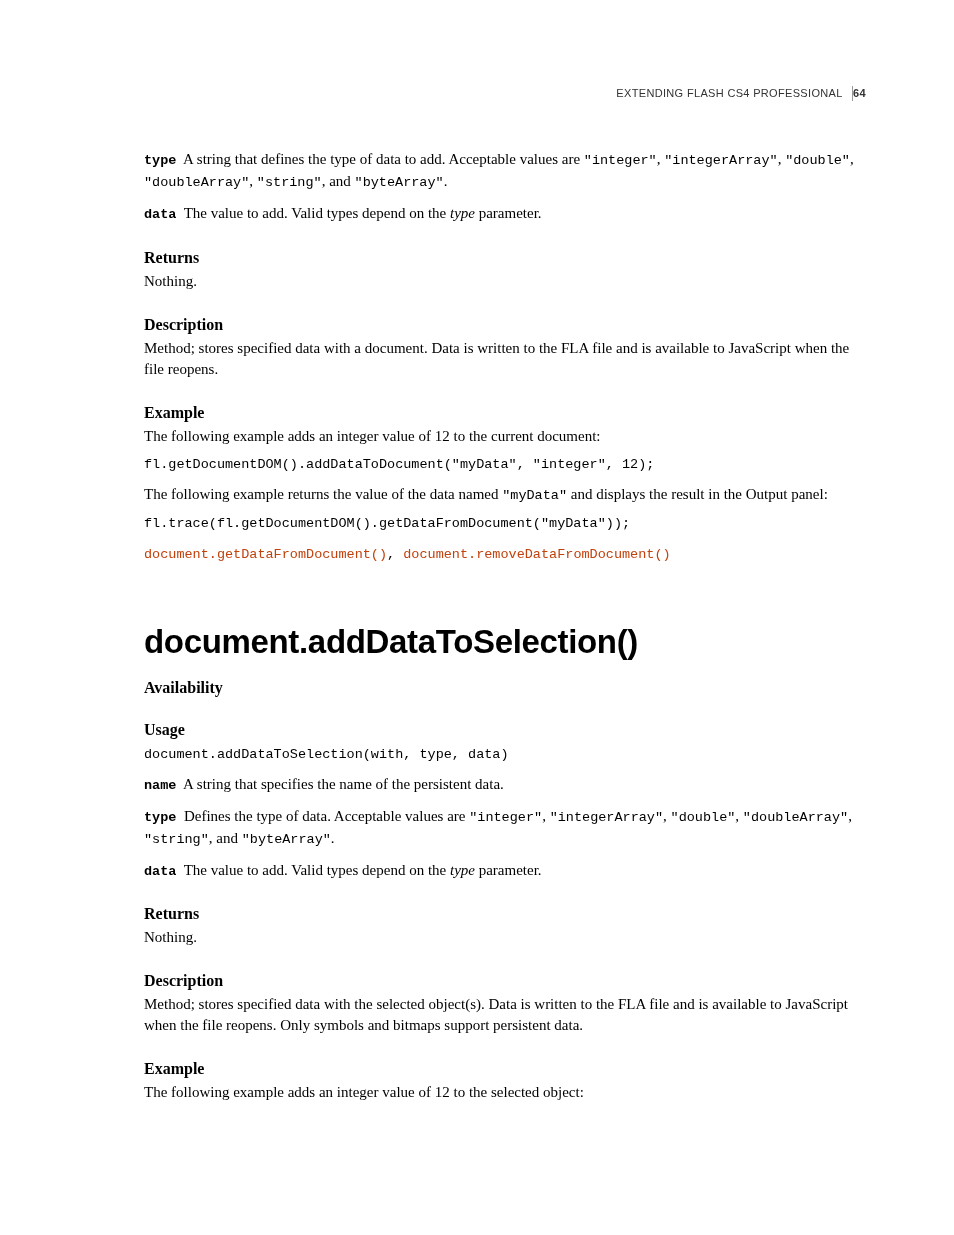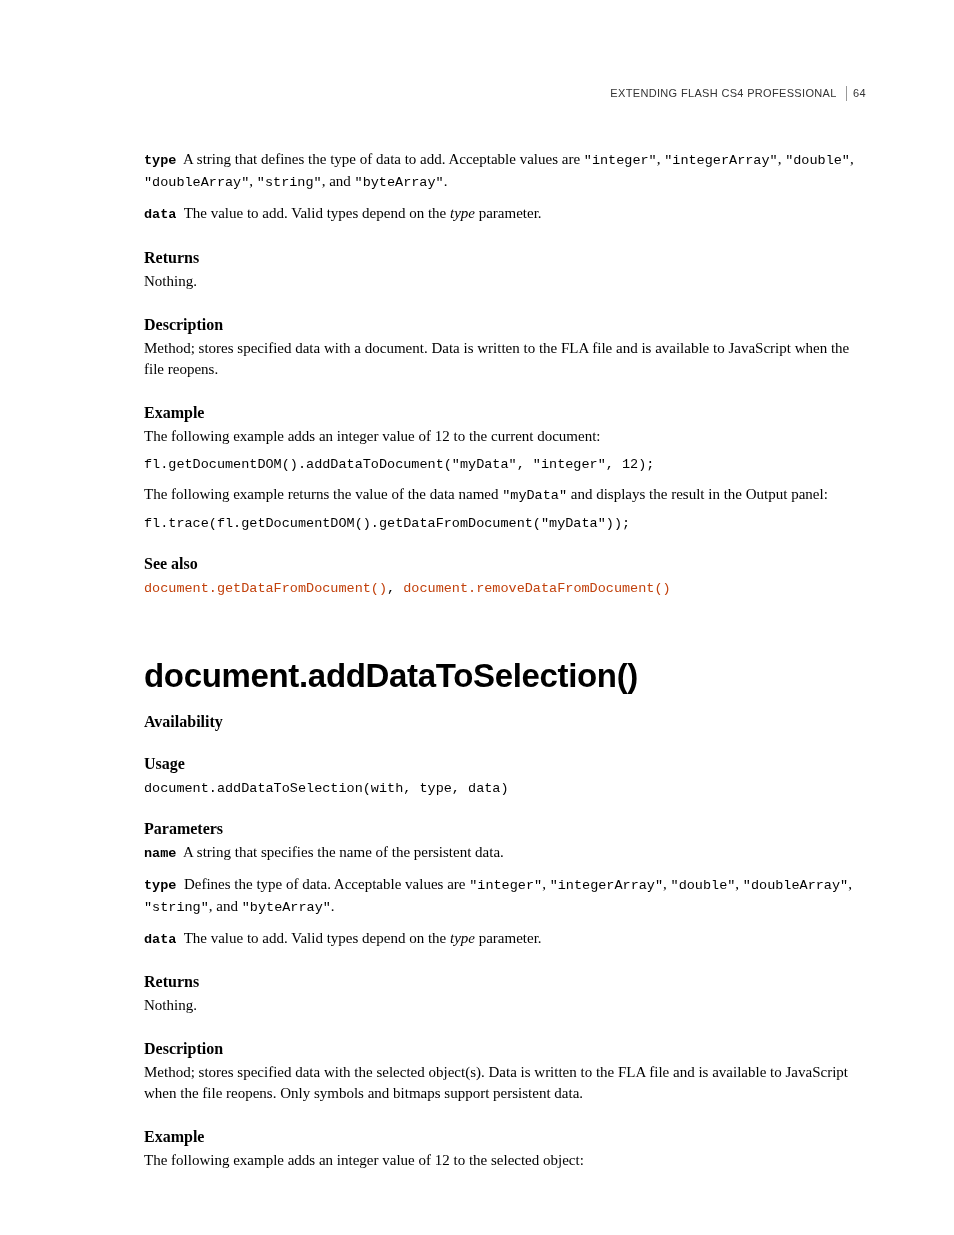--- a/index.html
+++ b/index.html
@@ -20,23 +20,23 @@
     font-size: 11px;
     letter-spacing: 0.03em;
     color: #333;
     line-height: 1.4;
     margin-bottom: 48px;
   }
   .hdr .row1 { display:inline-block; }
   .hdr .pagenum {
     display:inline-block;
     border-left: 1px solid #999;
-    padding-left: 6px;
+    padding-left: 0;
     margin-left: 6px;
-    font-weight: 400;
+    font-weight: 700;
   }
   .hdr .row2 { font-weight: 700; margin-right: 18px; }
   p { margin: 0 0 10px 0; font-size: 15px; line-height: 1.4; }
   .subhead {
     font-weight: 700;
     margin-top: 24px;
     margin-bottom: 4px;
     font-size: 16px;
   }
   .tight { margin-top: 6px; }
@@ -99,33 +99,31 @@
   <p>Method; stores specified data with a document. Data is written to the FLA file and is available to JavaScript when the file reopens.</p>
 
   <div class="subhead">Example</div>
   <p>The following example adds an integer value of 12 to the current document:</p>
   <pre>fl.getDocumentDOM().addDataToDocument("myData", "integer", 12);</pre>
   <p>
     <span>The following example returns the value of the data named </span><span class="mono">"myData"</span><span> and displays the result in the Output panel:</span>
   </p>
   <pre>fl.trace(fl.getDocumentDOM().getDataFromDocument("myData"));</pre>
 
-  <div class="subhead">See also</div>
   <p>
     <a href="#" class="codelink">document.getDataFromDocument()</a><span class="mono">, </span><a href="#" class="codelink">document.removeDataFromDocument()</a>
   </p>
 
   <h2 class="methodtitle">document.addDataToSelection()</h2>
 
   <div class="subhead tight">Availability</div>
 
   <div class="subhead">Usage</div>
   <pre>document.addDataToSelection(with, type, data)</pre>
 
-  <div class="subhead">Parameters</div>
   <p>
     <span class="paramname">name</span>&nbsp;
     <span>A string that specifies the name of the persistent data.</span>
   </p>
   <p>
     <span class="paramname">type</span>&nbsp;
     <span>Defines the type of data. Acceptable values are </span><span class="mono">"integer"</span>, <span class="mono">"integerArray"</span>, <span class="mono">"double"</span>, <span class="mono">"doubleArray"</span>, <span class="mono">"string"</span><span>, and </span><span class="mono">"byteArray"</span><span>.</span>
   </p>
   <p>
     <span class="paramname">data</span>&nbsp;

